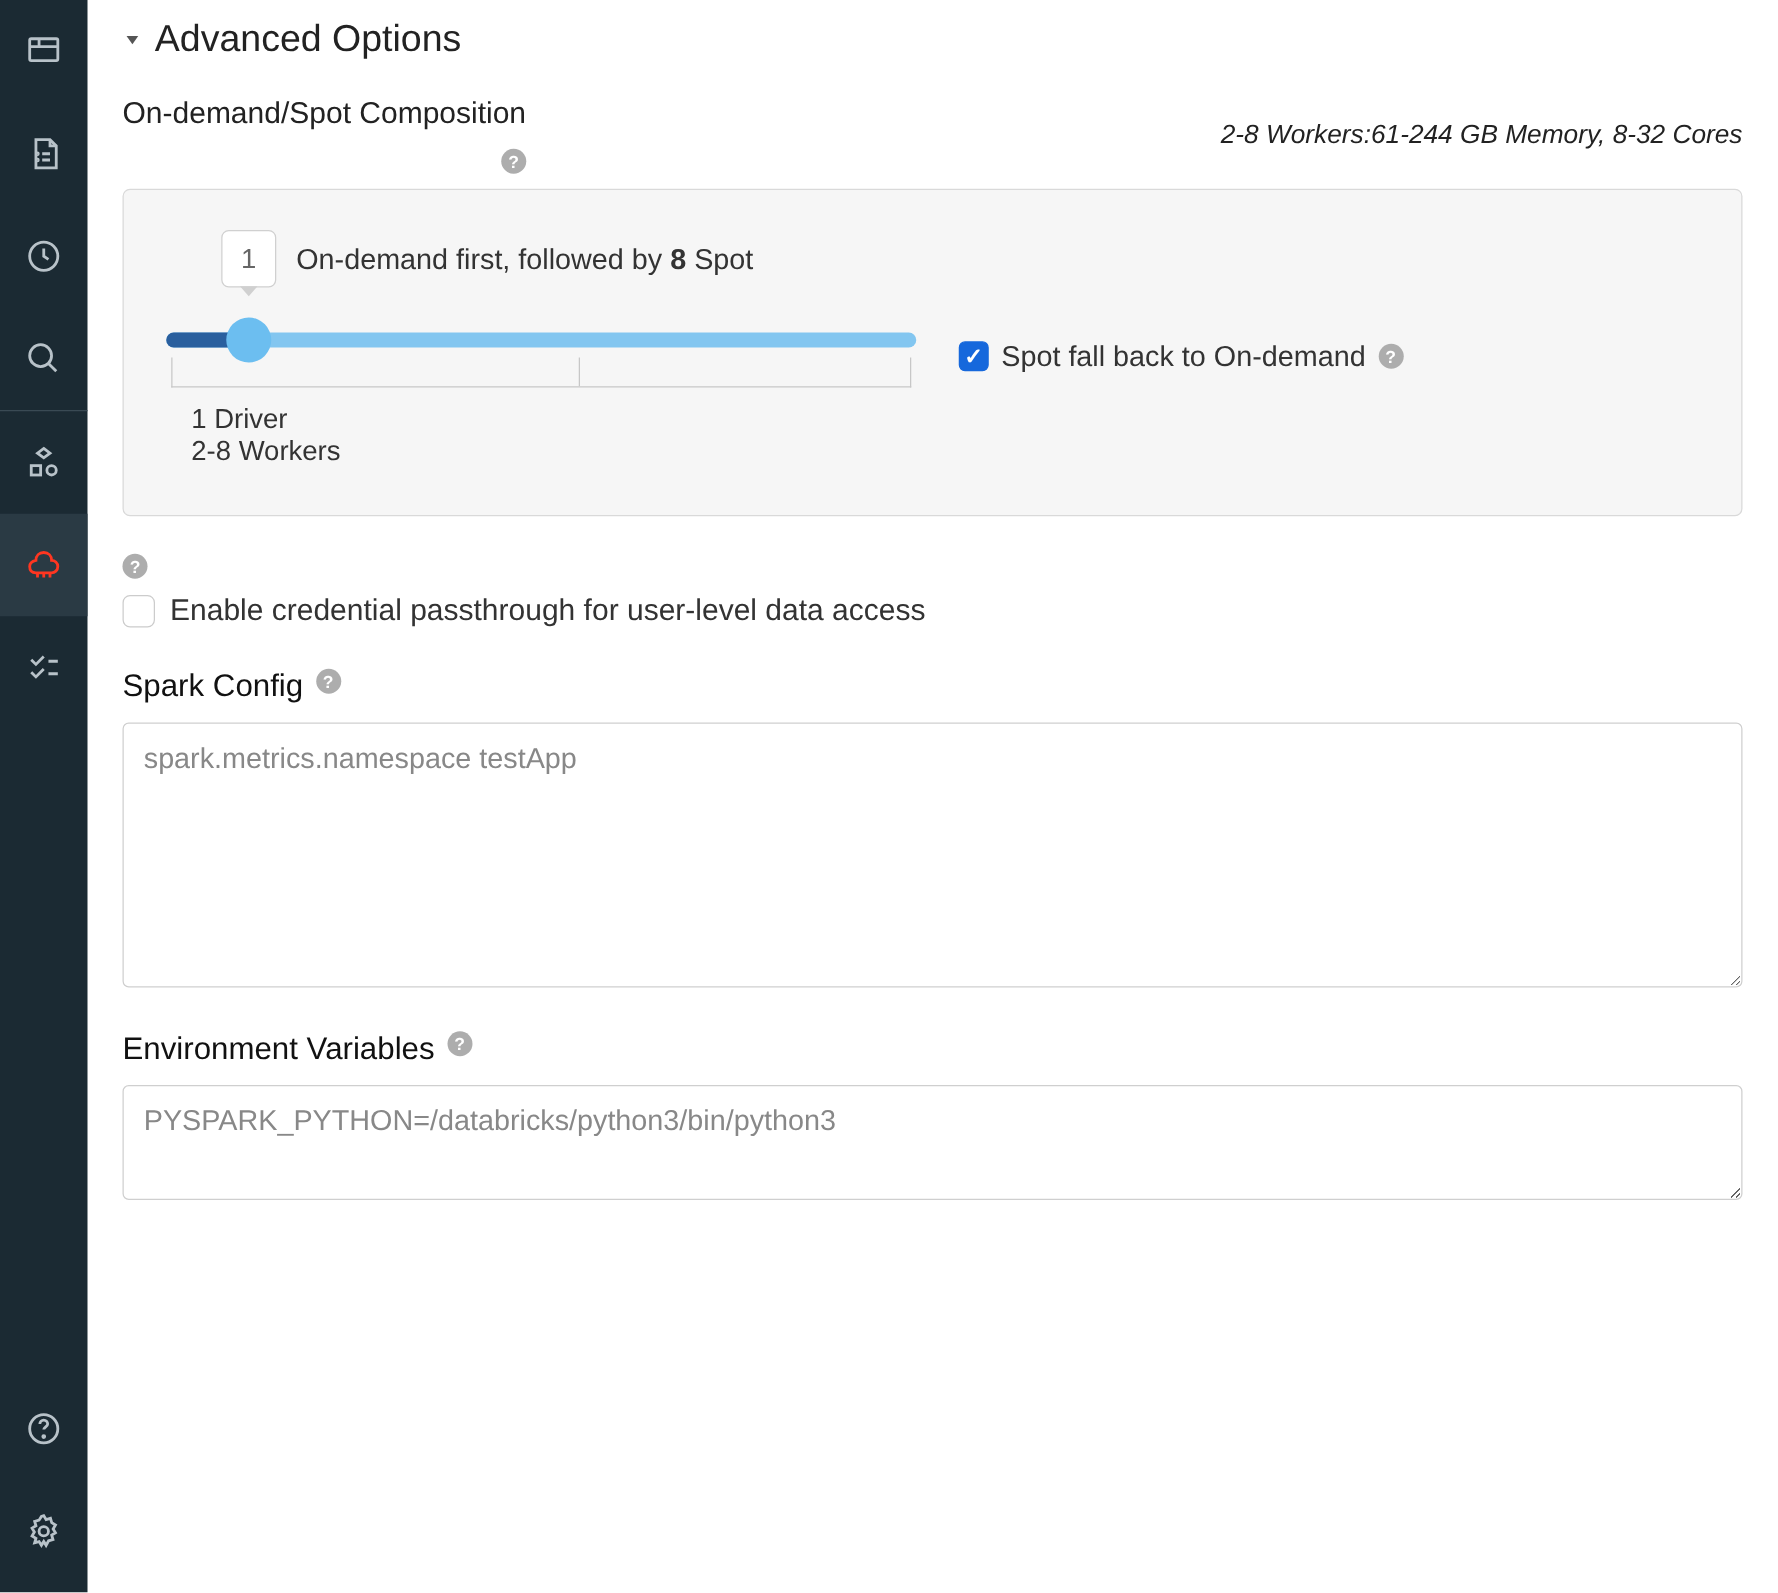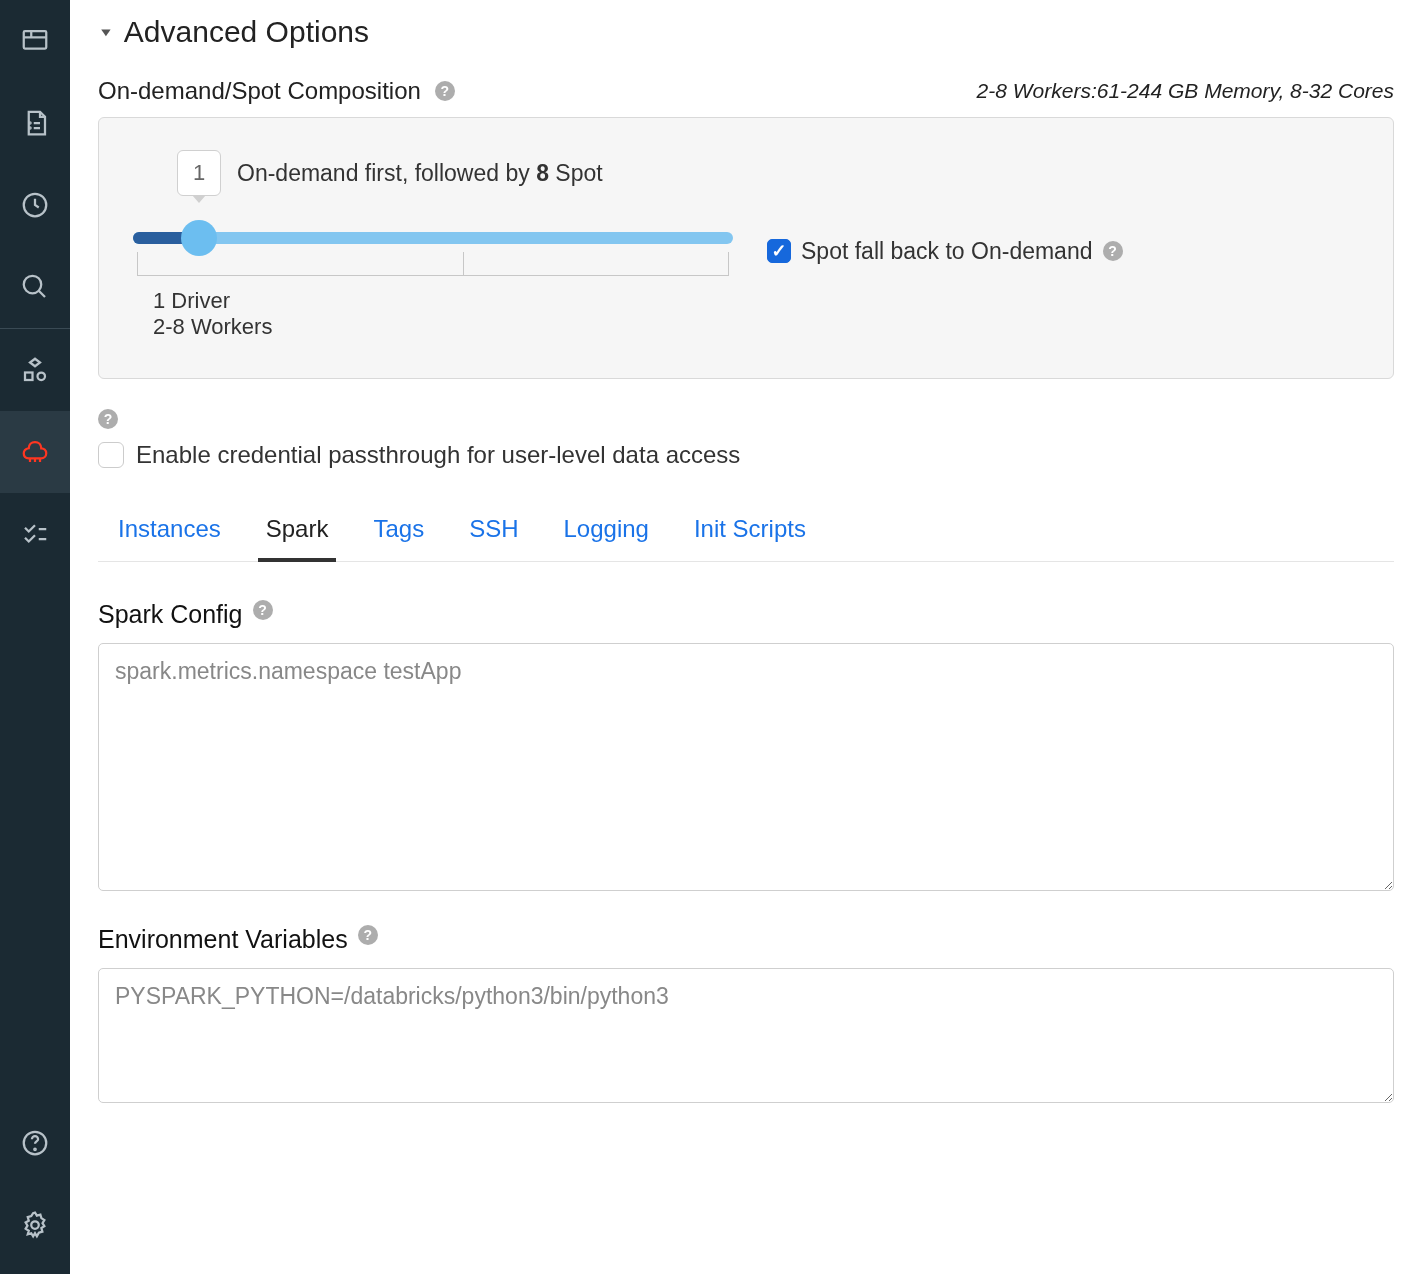--- a/index.html
+++ b/index.html
@@ -82,22 +82,23 @@
     
     
     .composition-row {
       display: flex;
       justify-content: space-between;
       align-items: center;
       margin-bottom: 12px;
     }
     .label-group {
       display: flex;
-      align-items: center;
+      align-items: flex-end;
       gap: 14px;
+      flex-direction: column;
     }
     .label-text {
       font-size: 24px;
       color: #222;
     }
     .help-icon {
       width: 20px;
       height: 20px;
       border-radius: 50%;
       background: #adadad;
@@ -347,24 +348,24 @@
       border: 1px solid #cfcfcf;
       border-radius: 5px;
       padding: 14px 16px;
       font-size: 23px;
       font-family: inherit;
       color: #888;
       resize: both;
       outline: none;
     }
     .config-textarea.spark {
-      height: 248px;
+      height: 212px;
     }
     .config-textarea.env {
-      height: 135px;
+      height: 92px;
     }
   </style>
 </head>
 <body>
 
 <div class="sidebar">
   <div class="sidebar-item">
     <svg viewBox="0 0 24 24" fill="none" stroke="currentColor" stroke-width="1.8">
         <rect x="3" y="4" width="18" height="14" rx="1"></rect>
         <path d="M3 9h18M9 4v5"></path>
@@ -474,28 +475,20 @@
   <div class="iam-section">
     <div class="iam-header">
       <span class="help-icon">?</span>
     </div>
     <div class="iam-row">
       <div class="checkbox"></div>
       <span class="iam-desc">Enable credential passthrough for user-level data access</span>
     </div>
   </div>
 
-  <div class="tabs">
-    <div class="tab">Instances</div>
-    <div class="tab active">Spark</div>
-    <div class="tab">Tags</div>
-    <div class="tab">SSH</div>
-    <div class="tab">Logging</div>
-    <div class="tab">Init Scripts</div>
-  </div>
 
   <div class="config-section">
     <div class="config-label">
       <span class="config-label-text">Spark Config</span>
       <span class="help-icon">?</span>
     </div>
     <textarea class="config-textarea spark" style="">spark.metrics.namespace testApp</textarea>
   </div>
 
   <div class="config-section">

